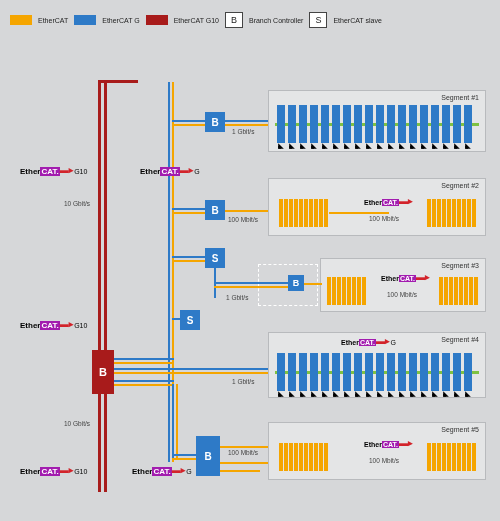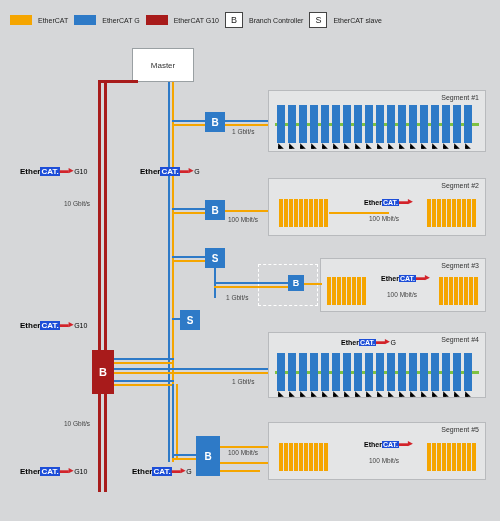--- a/index.html
+++ b/index.html
@@ -9,21 +9,21 @@
   .leg-box { width:16px; height:14px; border:1px solid #444; background:#fff; display:flex; align-items:center; justify-content:center; font-size:9px; }
   .label { font-size:7px; color:#222; }
   .master-box { position:absolute; width:60px; height:32px; border:1px solid #9aa0a3; background:#fff; display:flex; align-items:center; justify-content:center; font-size:8px; color:#333; }
   .panel { position:absolute; background:#e4e5e6; border:1px solid #b8babd; box-sizing:border-box; }
   .seg-title { position:absolute; top:3px; right:6px; font-size:7px; color:#333; }
   .b-blue { position:absolute; width:20px; height:20px; background:#2e7ac7; color:#fff; display:flex; align-items:center; justify-content:center; font-size:10px; font-weight:bold; }
   .s-blue { position:absolute; width:20px; height:20px; background:#2e7ac7; color:#fff; display:flex; align-items:center; justify-content:center; font-size:10px; font-weight:bold; }
   .B-red { position:absolute; width:22px; height:44px; background:#a81b1b; color:#fff; display:flex; align-items:center; justify-content:center; font-size:11px; font-weight:bold; }
   .speed { position:absolute; font-size:6.5px; color:#444; }
   .ethercat-logo { font-size:8px; font-weight:bold; color:#000; white-space:nowrap; }
-  .ethercat-logo .cat { background:#1d4ed8; color:#fff; padding:0 1px; }
+  .ethercat-logo .cat { background:#a21caf; color:#fff; padding:0 1px; }
   .ethercat-logo .arrow { color:#d2232a; font-size:9px; position:relative; top:-1px; }
   .sfx { font-size:7px; font-weight:normal; margin-left:1px; }
   .pos { position:absolute; }
   
   .wire-h { position:absolute; height:2px; }
   .wire-v { position:absolute; width:2px; }
   .red { background:#a81b1b; }
   .blu { background:#2e7ac7; }
   .yel { background:#f5a500; }
   .redline { position:absolute; width:3px; background:#a81b1b; }
@@ -51,23 +51,20 @@
     <span class="leg-box">
         <span>B</span>
       </span>
     <span class="label">Branch Controller</span>
     <span class="leg-box">
         <span>S</span>
       </span>
     <span class="label">EtherCAT slave</span>
   </div>
 
-  <div class="master-box" style="left:132px; top:48px">
-    <span>Master</span>
-  </div>
 
   <div class="redline" style="left:98px; top:82px; height:410px"></div>
   <div class="redline" style="left:104px; top:82px; height:410px"></div>
 
   <div class="wire-v blu" style="left:168px; top:82px; height:380px"></div>
   <div class="wire-v yel" style="left:172px; top:82px; height:380px"></div>
 
   <div class="wire-h red" style="left:98px; top:80px; width:40px; height:3px"></div>
 
   <div class="b-blue" style="left:205px; top:112px">

